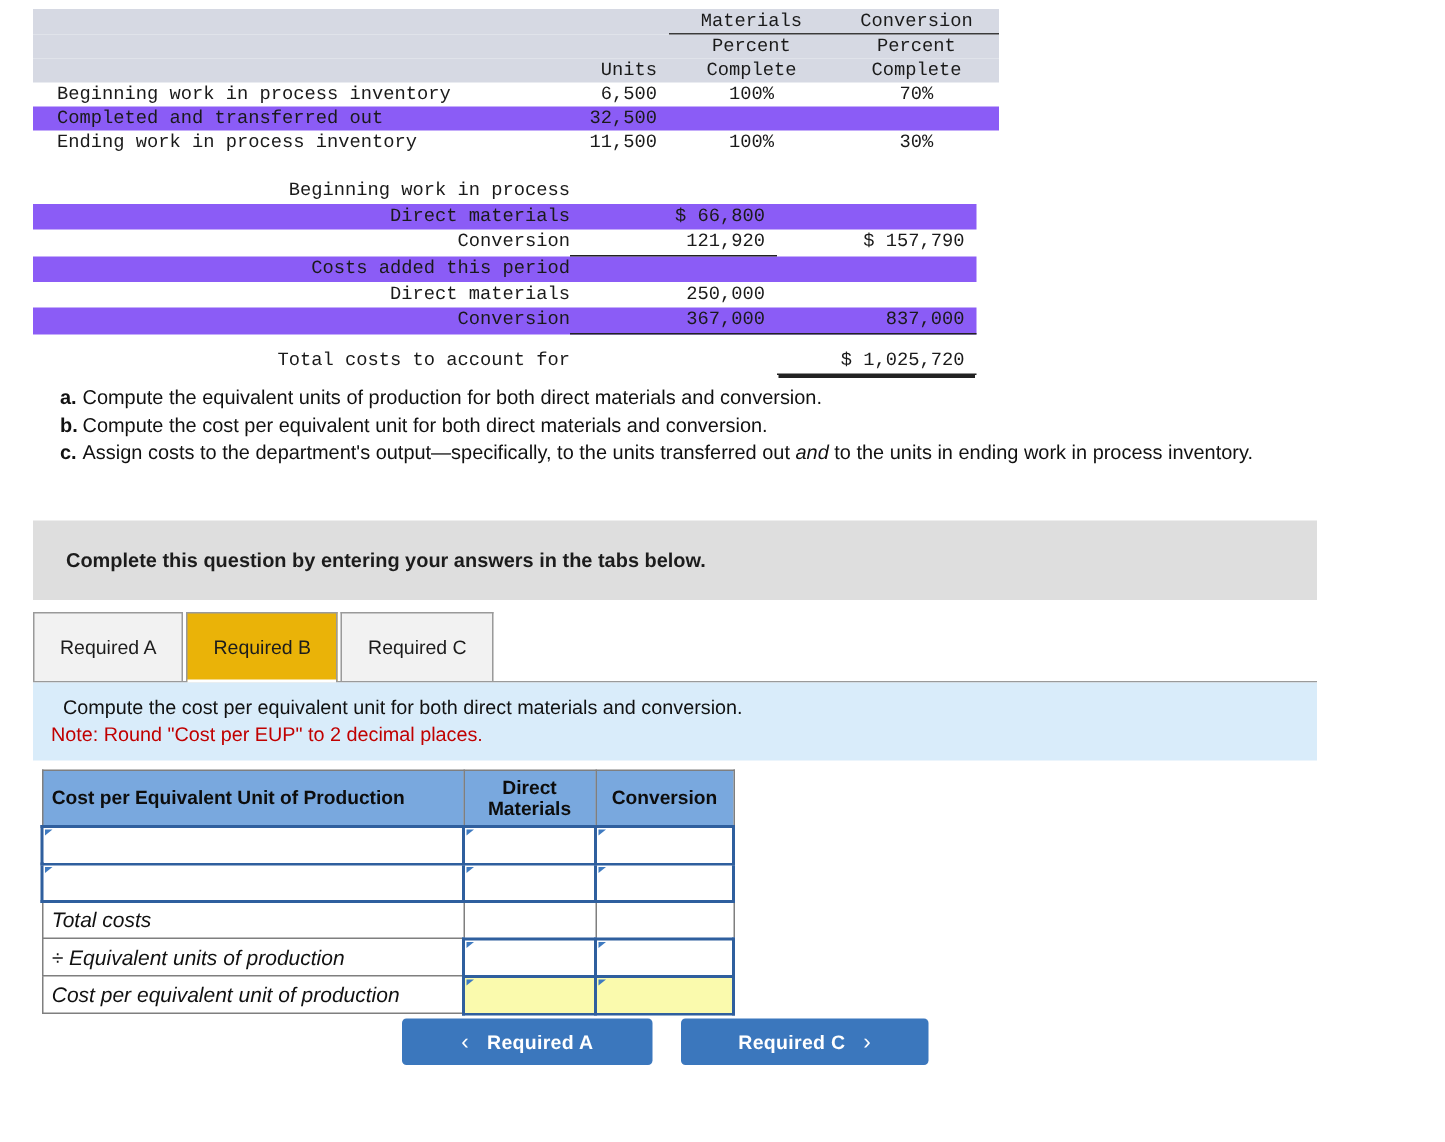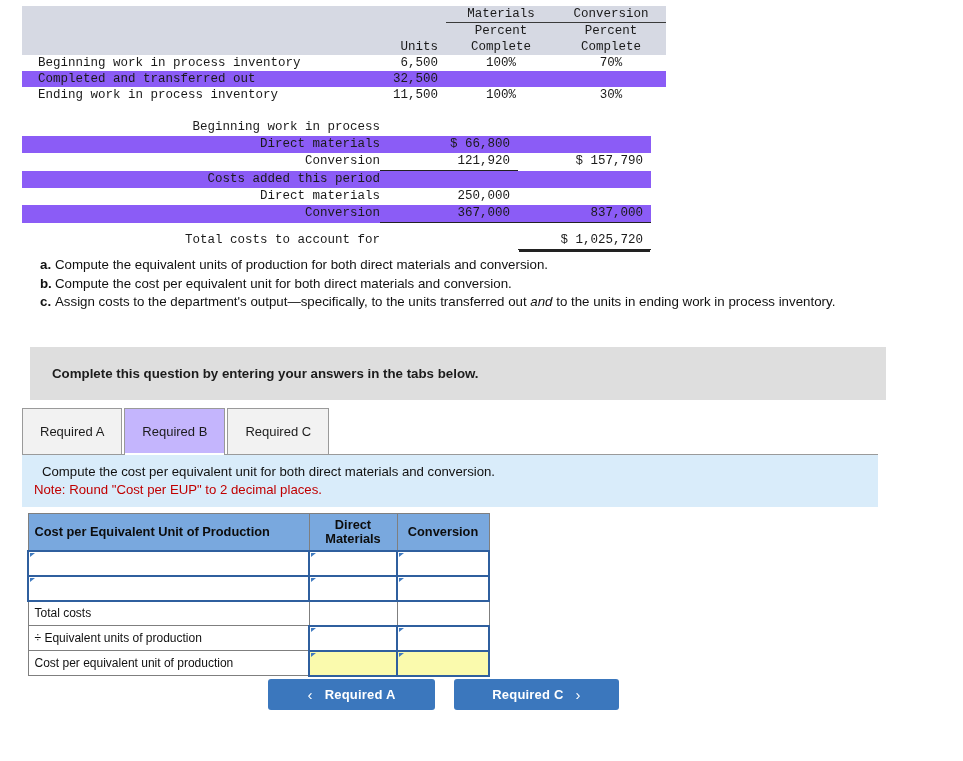--- a/index.html
+++ b/index.html
@@ -94,21 +94,21 @@
     font-weight: bold;
     width: 15px;
     flex: 0 0 15px;
   }
   .q-text { flex: 1; }
   .q-text i { font-style: italic; }
 
   
   .gray-bar {
     position: absolute;
-    left: 30px;
+    left: 22px;
     top: 347px;
     width: 856px;
     height: 53px;
     background: #dedede;
     display: flex;
     align-items: center;
   }
   .gray-bar-text {
     font-size: 13.3px;
     font-weight: bold;
@@ -138,21 +138,21 @@
     font-size: 13px;
     color: #1c1c1c;
     background: #f2f2f2;
     border: 1px solid #9a9a9a;
     border-bottom: none;
     margin-right: 2px;
     position: relative;
     cursor: pointer;
   }
   .tab.active {
-    background: #c4b5fd;
+    background: #eab308;
     z-index: 2;
     align-items: center;
   }
   .tab.active::after {
     content: "";
     position: absolute;
     left: 0; right: 0;
     bottom: -1px;
     height: 2px;
     background: #ffffff;
@@ -211,23 +211,24 @@
   }
   .ag-head.center {
     text-align: center;
     padding-left: 0 !important;
     line-height: 14px;
   }
 
   .ag-row { height: 25px; }
   .ag-label {
     padding-left: 6px !important;
-    font-size: 12px;
+    font-size: 14px;
     color: #111;
     white-space: nowrap;
+    font-style: italic;
   }
 
   
   .cell-input {
     position: relative;
     background: #ffffff;
     border: 2px solid #2f5f9e !important;
     cursor: text;
   }
   .cell-input.yellow { background: #fafaad; }

